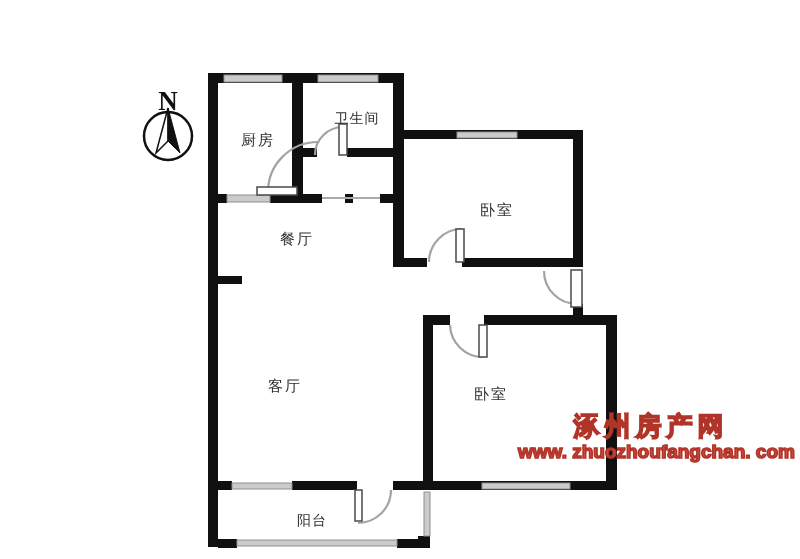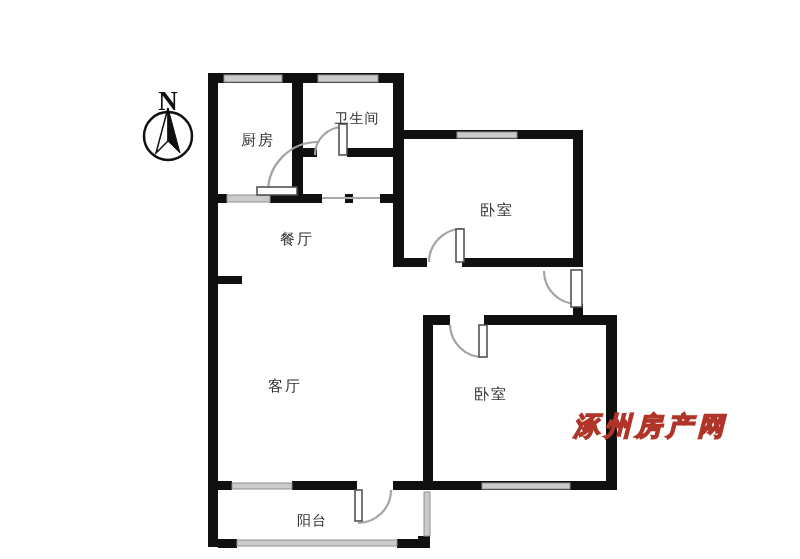--- a/index.html
+++ b/index.html
@@ -13,21 +13,21 @@
   .arc{fill:none;stroke-width:2.2;}
   .room-label{font-family:"Liberation Sans","DejaVu Sans",sans-serif;
     font-size:15px;letter-spacing:2px;text-anchor:middle;}
   .room-label.small{font-size:14px;letter-spacing:1px;}
   .compass-n{font-family:"Liberation Serif","DejaVu Serif",serif;
     font-size:27px;font-weight:bold;text-anchor:middle;fill:#101010;}
   .watermark{
     position:absolute;left:518px;top:412px;width:266px;text-align:center;
     color:#cf4a40;-webkit-text-stroke:1.6px #b03428;
     font-family:"Liberation Sans","DejaVu Sans",sans-serif;font-weight:bold;
-    line-height:1.12;white-space:nowrap;font-style:italic;
+    line-height:1.12;white-space:nowrap;
   }
   .wm-line1{font-size:26px;letter-spacing:5px;}
   .wm-line2{font-size:19px;letter-spacing:0;}
 </style>
 </head>
 <body>
 
 <div class="canvas">
 
   <svg width="800" height="559" viewBox="0 0 800 559">
@@ -118,15 +118,16 @@
       <text class="room-label" x="497" y="215">卧室</text>
       <text class="room-label" x="297" y="244">餐厅</text>
       <text class="room-label" x="285" y="391">客厅</text>
       <text class="room-label" x="491" y="399">卧室</text>
       <text class="room-label small" x="312" y="525">阳台</text>
     </g>
   </svg>
 
   <div class="watermark">
     <div class="wm-line1">涿州房产网</div>
+    <div class="wm-line2">www. zhuozhoufangchan. com</div>
   </div>
 
 </div>
 
 </body></html>

